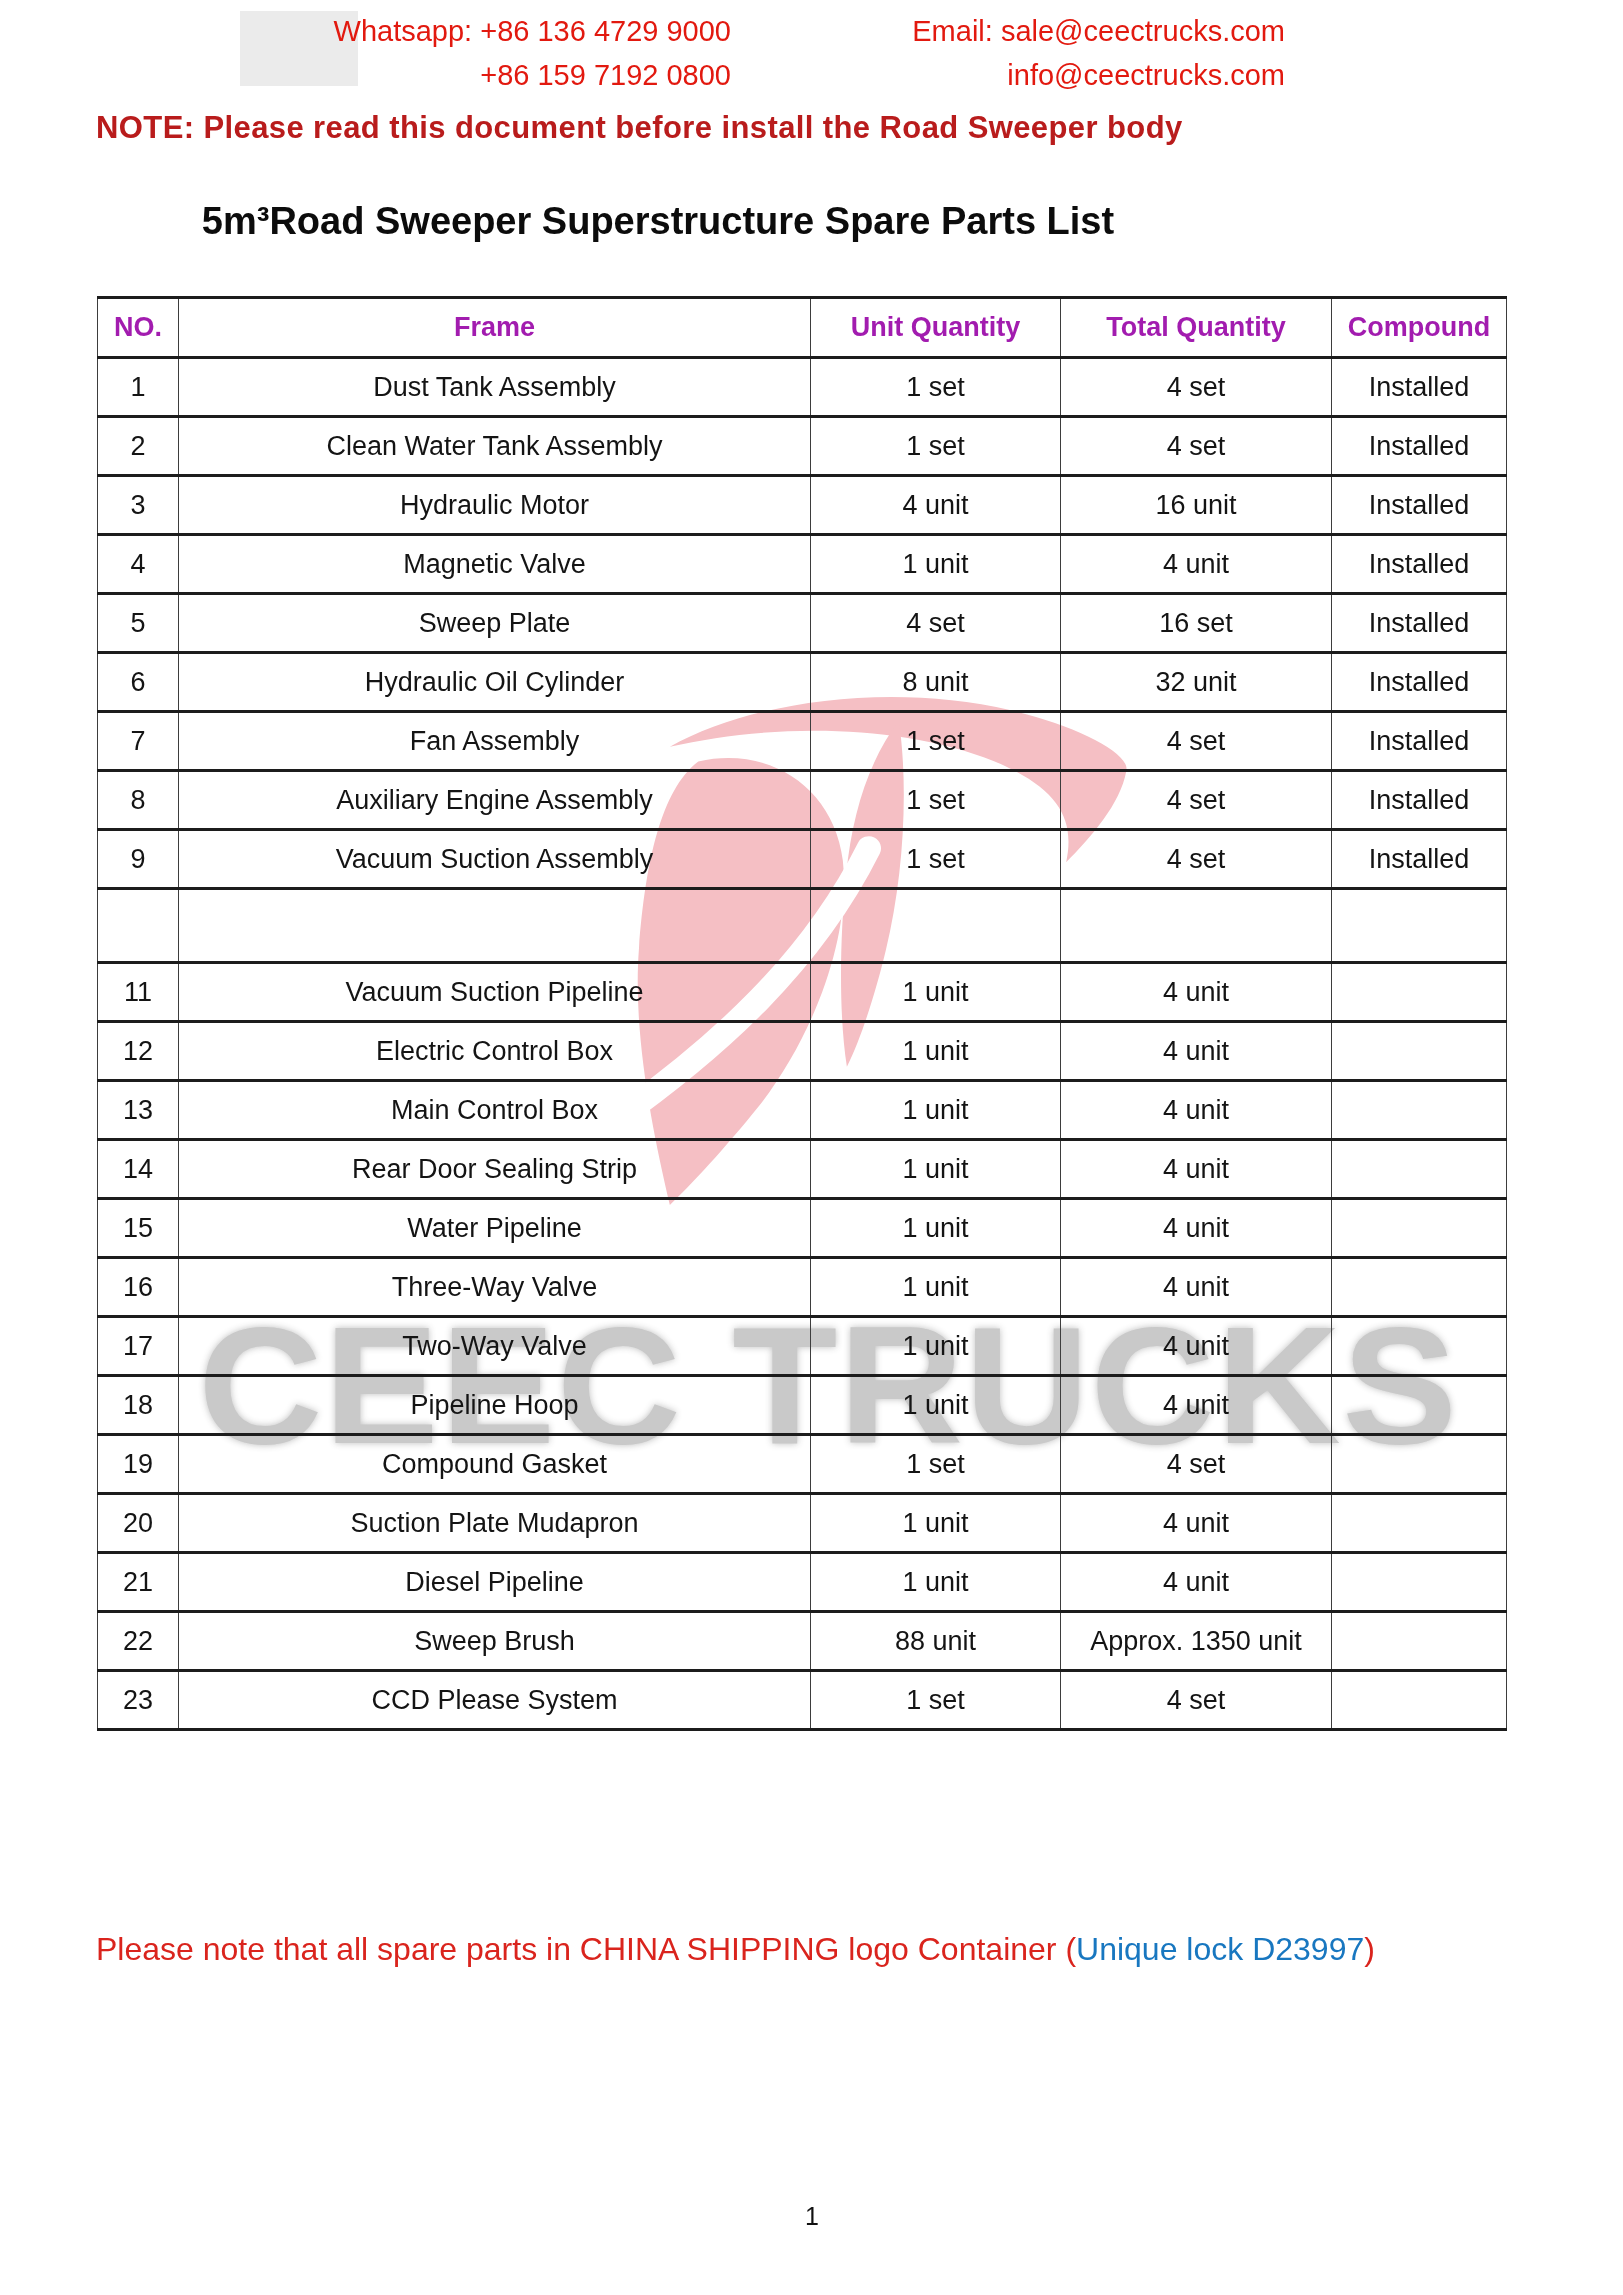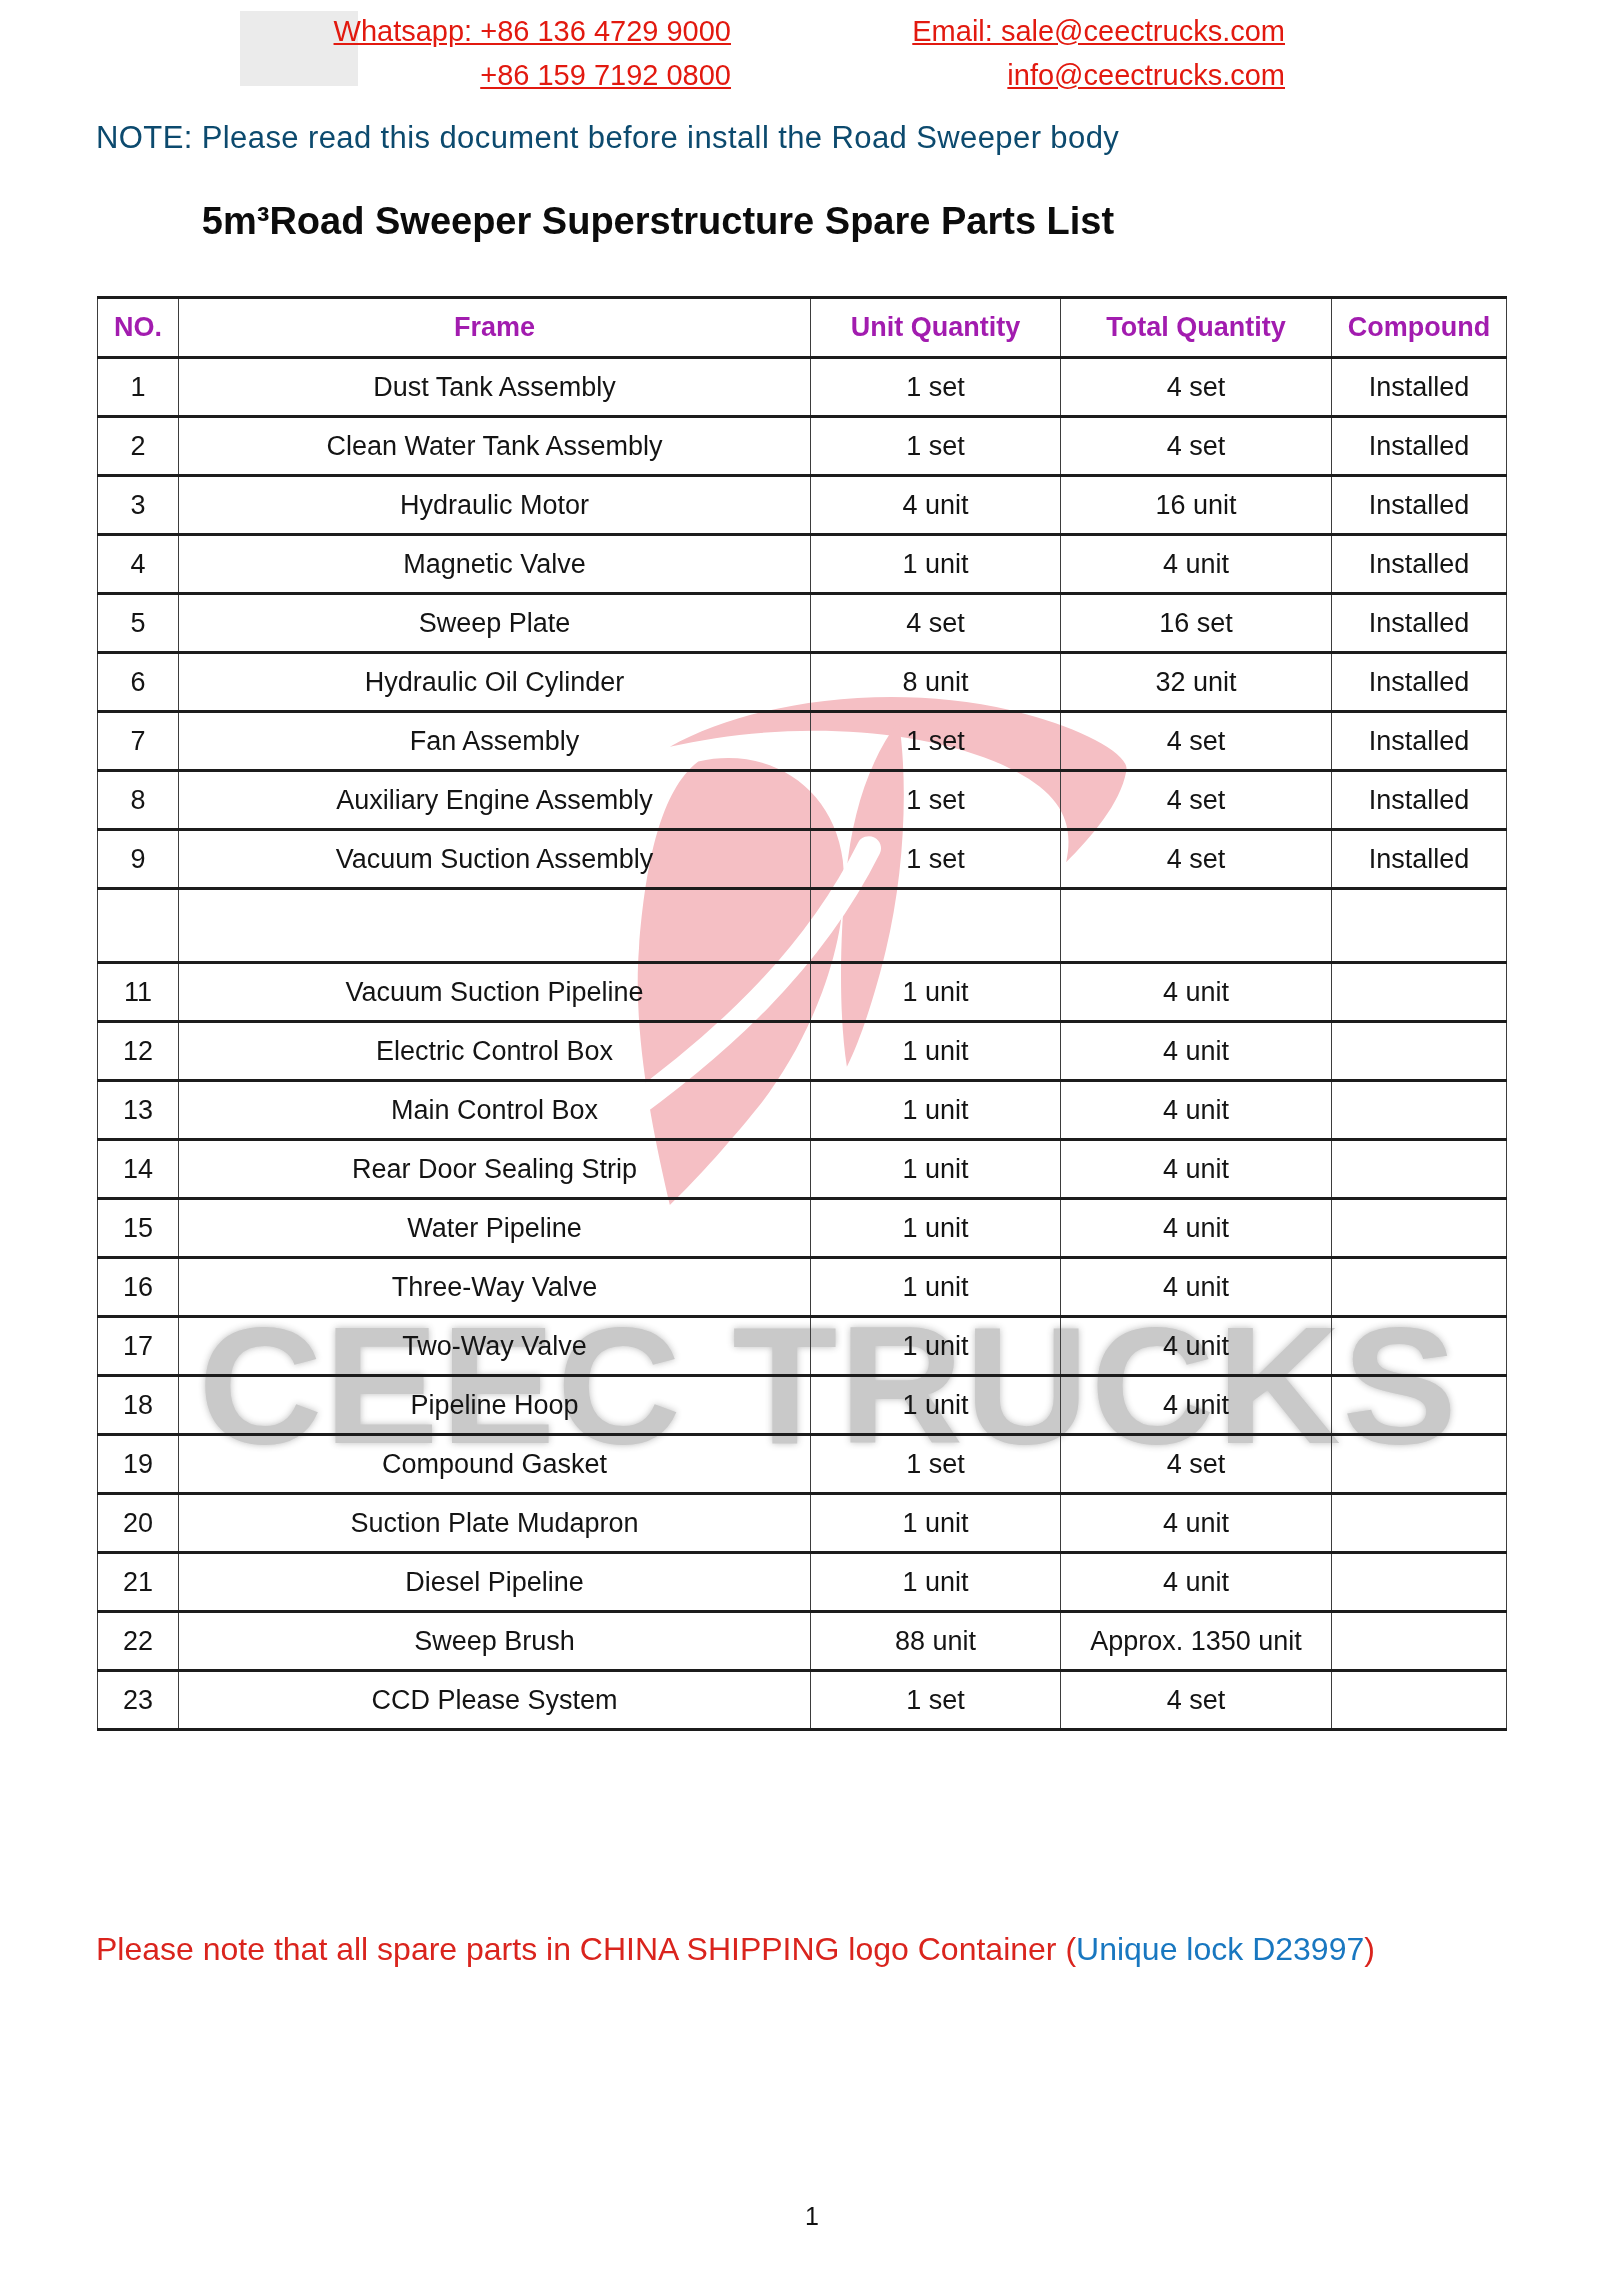--- a/index.html
+++ b/index.html
@@ -15,38 +15,38 @@
 
   
   .contact-line {
     position: absolute;
     font-size: 29px;
     line-height: 36px;
     color: #e2190f;
     white-space: nowrap;
     z-index: 3;
   }
-  .contact-right-col { text-align: left; text-decoration: underline; }
+  .contact-right-col { text-align: left; }
   #whatsapp-1 { top: 13px;  right: 893px; }
   #whatsapp-2 { top: 57px;  right: 893px; }
   #email-1    { top: 13px;  right: 339px; }
   #email-2    { top: 57px;  right: 339px; }
 
   
   #scan-artifact {
     left: 240px; top: 11.4px; width: 118px; height: 75px;
     background: #d8d8d8; opacity: 0.5;
     z-index: 1;
   }
 
   
   #note-line {
-    left: 96px; top: 120px;
-    font-size: 31px; font-weight: normal;
-    color: #0c4a6e;
+    left: 96px; top: 110px;
+    font-size: 31px; font-weight: bold;
+    color: #b91c1c;
     letter-spacing: 0.4px;
     white-space: nowrap;
     z-index: 3;
   }
 
   
   #doc-title {
     left: 0; top: 200px; width: 1316px;
     text-align: center;
     font-size: 38px; font-weight: bold;

